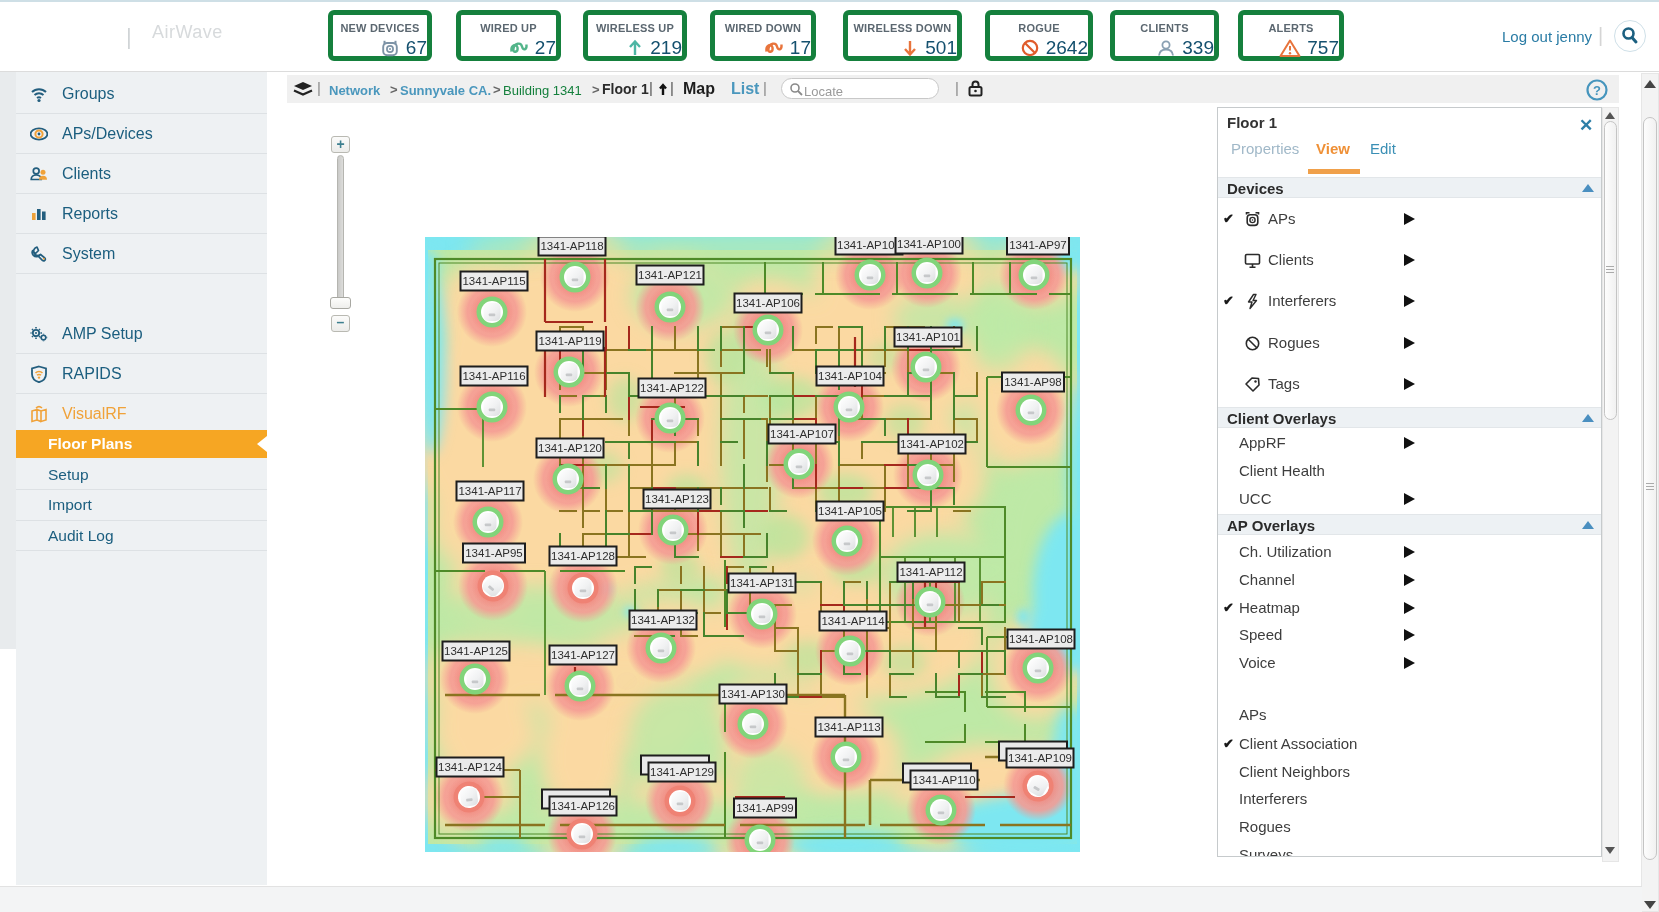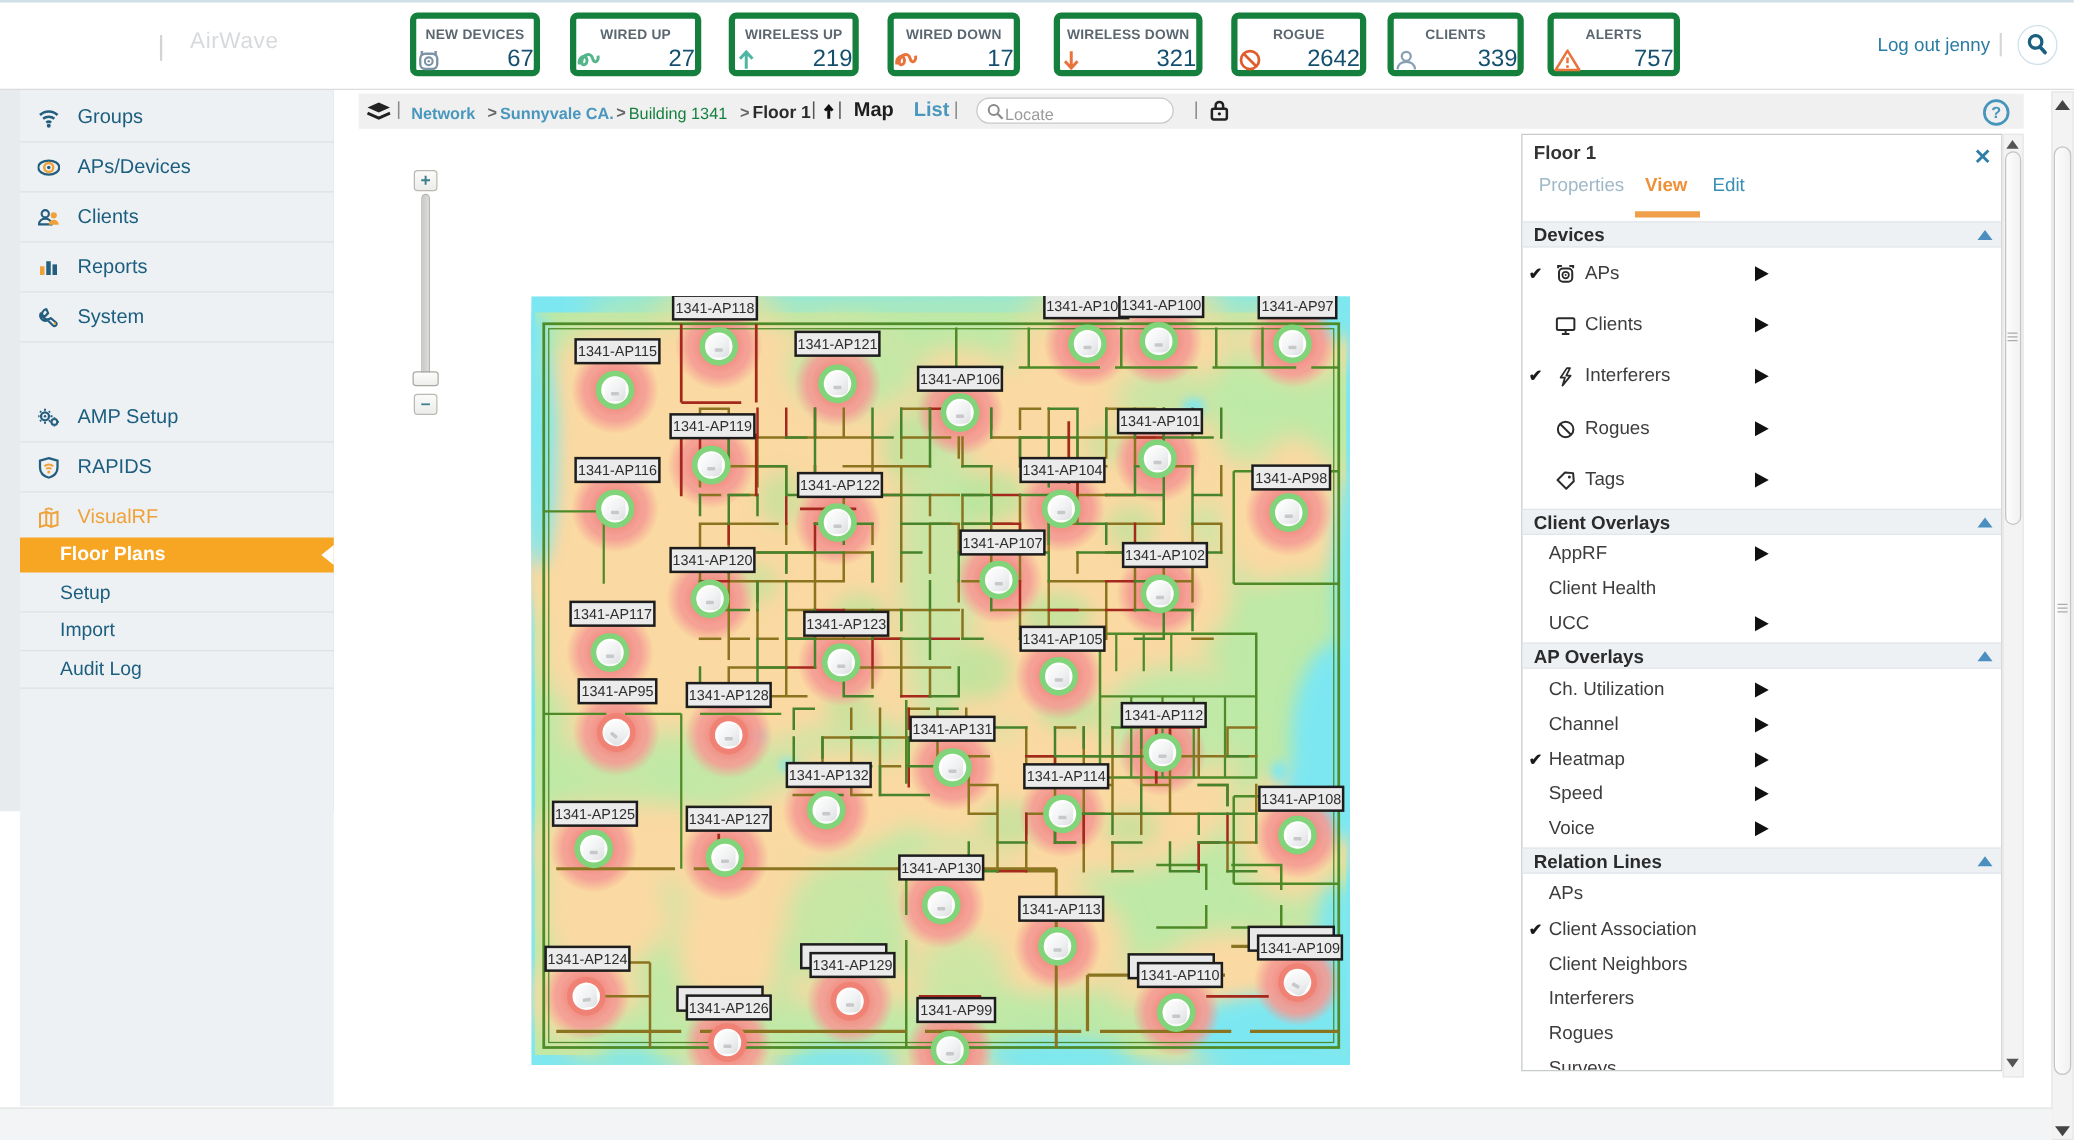--- a/index.html
+++ b/index.html
@@ -3,21 +3,21 @@
 *{margin:0;padding:0;box-sizing:border-box}
 html,body{width:1659px;height:912px;overflow:hidden;background:#fff;font-family:"Liberation Sans",sans-serif}
 .abs{position:absolute}
 
 #hdr{position:absolute;left:0;top:0;width:1659px;height:72px;background:#fff;border-bottom:1px solid #dcdcdc}
 #topstrip{position:absolute;left:0;top:0;width:1659px;height:2px;background:#cedfe6}
 #logo{position:absolute;left:152px;top:22px;font-size:18px;color:#d7dadc;letter-spacing:0.5px}
 #logosep{position:absolute;left:126px;top:24px;font-size:22px;color:#d0d4d6}
 .sbox{position:absolute;top:10px;height:51px;background:#fff;border:5px solid #15803d;border-radius:6px;text-align:center}
 .sbox .lab{font-size:11px;font-weight:bold;color:#5b6770;letter-spacing:0.2px;margin-top:7px}
-.sbox .val{font-size:19px;color:#14506e;margin-top:3px;display:flex;align-items:center;justify-content:space-between;gap:6px}
+.sbox .val{font-size:19px;color:#14506e;margin-top:3px;display:flex;align-items:center;justify-content:flex-end;gap:6px}
 #logout{position:absolute;left:1502px;top:28px;font-size:15px;color:#2a7ca5}
 #lsep{position:absolute;left:1598px;top:24px;color:#d5d5d5;font-size:20px}
 #srch{position:absolute;left:1614px;top:20px;width:32px;height:32px;border:1.5px solid #cfe0e8;border-radius:50%}
 
 #sb{position:absolute;left:0;top:72px;width:267px;height:577px;background:#e8ebed;border-right:1px solid #d4d8da}
 #sbin{position:absolute;left:16px;top:0;width:251px;height:813px;background:#eef1f3}
 .sbitem{position:absolute;left:0;width:251px;height:40px;border-bottom:1px solid #dde1e4;display:flex;align-items:center}
 .sbitem .ic{width:18px;height:18px;margin-left:14px}
 .sbitem .tx{margin-left:14px;font-size:16px;color:#1b5e7f}
 .sbsub{position:absolute;left:0;width:251px;height:30px;border-bottom:1px solid #dde1e4;display:flex;align-items:center}
@@ -95,21 +95,21 @@
         </svg>
         <span>17</span>
       </div>
     </div>
 <div class="sbox" style="left:843px;width:119px">
       <div class="lab">WIRELESS DOWN</div>
       <div class="val">
         <svg width="18" height="20" viewBox="0 0 18 20" style="">
           <path d="M9,3 V16 M4,11 L9,16.5 L14,11" fill="none" stroke="#e8743c" stroke-width="2.4"></path>
         </svg>
-        <span>321</span>
+        <span>501</span>
       </div>
     </div>
 <div class="sbox" style="left:985px;width:108px">
       <div class="lab">ROGUE</div>
       <div class="val">
         <svg width="20" height="20" viewBox="0 0 20 20" style="">
           <circle cx="10" cy="10" r="7.2" fill="none" stroke="#e05c2c" stroke-width="2.2"></circle>
           <path d="M5,5 L15,15" stroke="#e05c2c" stroke-width="2.2"></path>
         </svg>
         <span>2642</span>
@@ -824,24 +824,20 @@
       <span class="tri"></span>
     </div>
 <div class="secbar" style="top:299px">
       <span class="t">Client Overlays</span>
       <span class="tri"></span>
     </div>
 <div class="secbar" style="top:406px">
       <span class="t">AP Overlays</span>
       <span class="tri"></span>
     </div>
-<div class="secbar" style="top:570px">
-      <span class="t">Relation Lines</span>
-      <span class="tri"></span>
-    </div>
 <div class="prow" style="top:102px">
 <span class="chk">✔</span>
 <span style="position:absolute;left:26px;top:1px"><svg width="17" height="17" viewBox="0 0 17 17" style="">
           <path d="M2.5,3.5 V1.8 H5.5" fill="none" stroke="#2b2b2b" stroke-width="1.6"></path>
           <path d="M14.5,3.5 V1.8 H11.5" fill="none" stroke="#2b2b2b" stroke-width="1.6"></path>
           <rect x="3.2" y="3.8" width="10.6" height="10.6" rx="3.2" fill="none" stroke="#2b2b2b" stroke-width="1.6"></rect>
           <circle cx="8.5" cy="9" r="2.6" fill="none" stroke="#2b2b2b" stroke-width="1.4"></circle>
           <circle cx="8.5" cy="9" r="0.8" fill="#2b2b2b"></circle>
         </svg></span>
 <span class="lbl" style="left:50px">APs</span>

